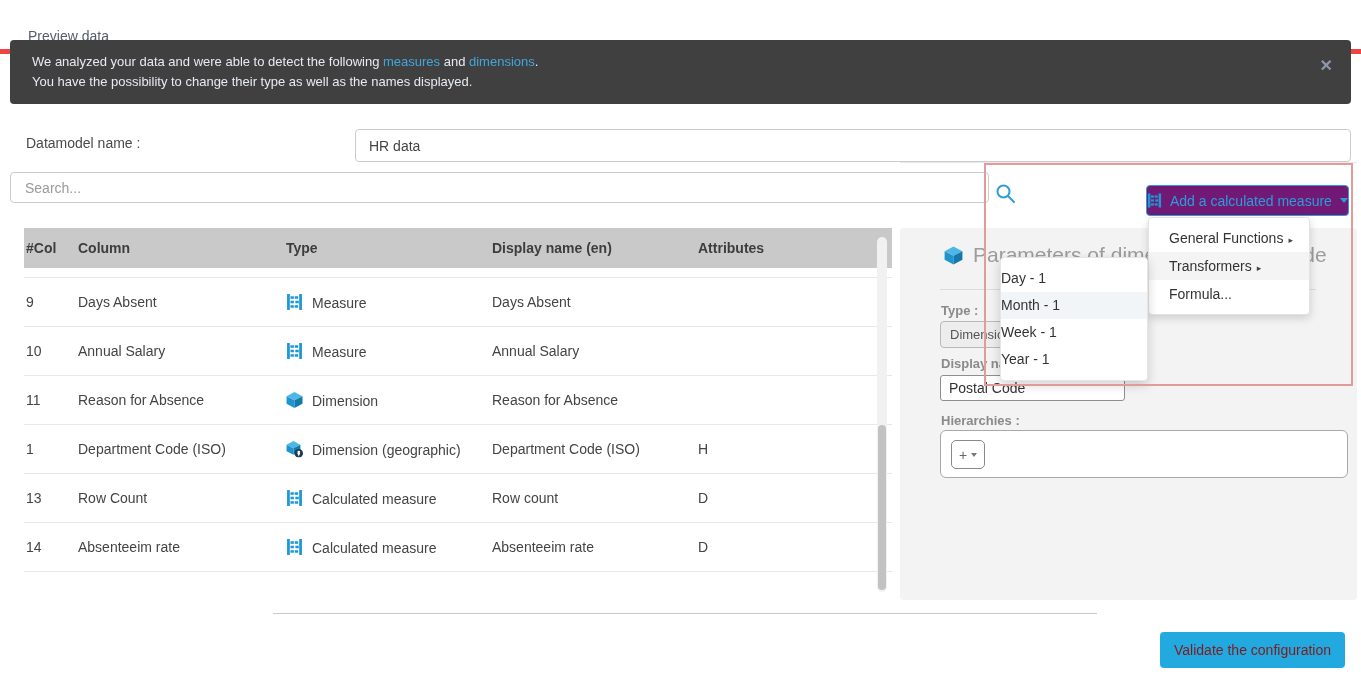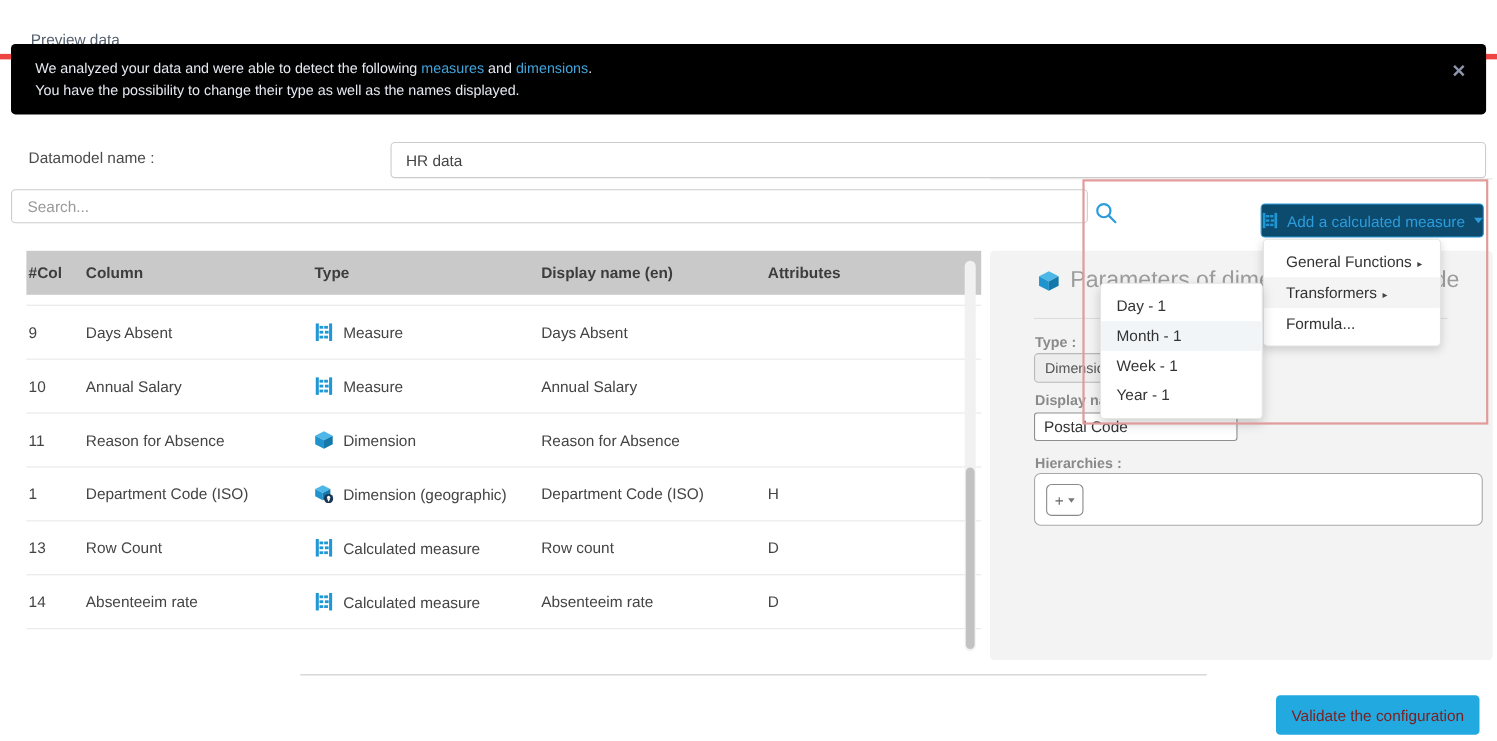--- a/index.html
+++ b/index.html
@@ -8,21 +8,21 @@
 
   
   .tabs { position:absolute; top:0; left:0; right:0; height:34px; border-bottom:5px solid #ef4444;margin-top:20px; }
   .tab { font-size:14px; color:#55606e; cursor:pointer; }
   .tab-inactive { position:absolute; left:28px; top:0; height:33px; line-height:33px; }
   .tab-active { position:absolute; left:120px; top:0; width:180px; height:35px; line-height:32px;
     background:#fff; border:1px solid #ddd; border-bottom:1px solid #fff; border-radius:3px 3px 0 0;
     text-align:center; z-index:2; color:#4a5562; }
 
   
-  .banner { position:absolute; left:10px; top:40px; width:1341px; height:64px; background:#000000;
+  .banner { position:absolute; left:10px; top:40px; width:1341px; height:64px; background:#404040;
     border-radius:4px; color:#e7eaf2; font-size:13px; line-height:20px; padding:12px 60px 0 22px; }
   .banner a { color:#41a5dc; text-decoration:none; cursor:pointer; }
   .banner-close { position:absolute; right:18px; top:16px; color:#8d96ab; font-size:16px; font-weight:bold; cursor:pointer; }
 
   
   .dm-label { position:absolute; left:26px; top:135px; color:#4a4a4a; }
   .dm-input { position:absolute; left:355px; top:129px; width:996px; height:33px; border:1px solid #ccc;
     border-radius:4px; font-size:14px; color:#444; padding:0 13px; font-family:"Liberation Sans",sans-serif; }
 
   
@@ -60,35 +60,35 @@
   .type-select .sel-caret { position:absolute; right:8px; top:11px; }
   .display-input { position:absolute; left:40px; top:147px; width:185px; height:26px; background:#fff;
     border:1px solid #8f8f8f; border-radius:3px; font-size:14px; color:#333; padding:0 8px; font-family:"Liberation Sans",sans-serif; }
   .hier-box { position:absolute; left:40px; top:202px; width:408px; height:48px; background:#fff;
     border:1px solid #a9a9a9; border-radius:6px; }
   .hier-add { position:absolute; left:10px; top:9px; width:34px; height:29px; background:#fff; border:1px solid #8a8a8a;
     border-radius:5px; color:#666; font-size:14px; display:flex; align-items:center; justify-content:center; gap:4px; cursor:pointer; }
 
   
   .magnifier { position:absolute; left:995px; top:183px; width:21px; height:21px; cursor:pointer; }
-  .add-btn { position:absolute; left:1146px; top:185px; width:203px; height:31px; background:#0c4a6e;
+  .add-btn { position:absolute; left:1146px; top:185px; width:203px; height:31px; background:#701a75;
     border:1px solid #2d9cdb; border-radius:4px; color:#2d9cdb; font-size:14px;
     display:flex; align-items:center; justify-content:flex-start; gap:8px; cursor:pointer; }
   .caret-down { width:0; height:0; border-left:4px solid transparent; border-right:4px solid transparent; border-top:5px solid #2d9cdb; }
   .sel-caret { width:0; height:0; border-left:4px solid transparent; border-right:4px solid transparent; border-top:5px solid #777; display:inline-block; }
 
   
   .menu { position:absolute; left:1148px; top:217px; width:162px; background:#fff; border:1px solid #e3e3e3;
     border-radius:4px; box-shadow:0 3px 9px rgba(0,0,0,.16); padding:6px 0; z-index:5; }
   .menu-item { height:28px; line-height:28px; padding-left:20px; color:#333; cursor:pointer; white-space:nowrap; }
   .menu-item.hl { background:#f4f4f4; }
   .mi-arrow { font-size:9px; color:#444; margin-left:5px; }
   .submenu { position:absolute; left:1000px; top:257px; width:148px; background:#fff; border:1px solid #e6e6e6;
     border-radius:4px; box-shadow:0 4px 11px rgba(0,0,0,.18); padding:7px 0; z-index:6; }
-  .submenu-item { height:27px; line-height:27px; padding-left:14px; color:#333; cursor:pointer; }
+  .submenu-item { height:27px; line-height:27px; color:#333; cursor:pointer; }
   .submenu-item.hl { background:#f2f5f8; }
 
   
   .redbox { position:absolute; left:984px; top:163px; width:369px; height:223px; border:2px solid #e29a9a;
     z-index:10; pointer-events:none; }
 
   .divider { position:absolute; left:273px; top:613px; width:824px; border-top:1px solid #c9c9c9; }
 
   .validate { position:absolute; right:16px; top:632px; height:36px; padding:0 14px; background:#22a9e0; color:#7f1d1d;
     border:none; border-radius:4px; font-size:14px; font-family:"Liberation Sans",sans-serif; cursor:pointer; }

